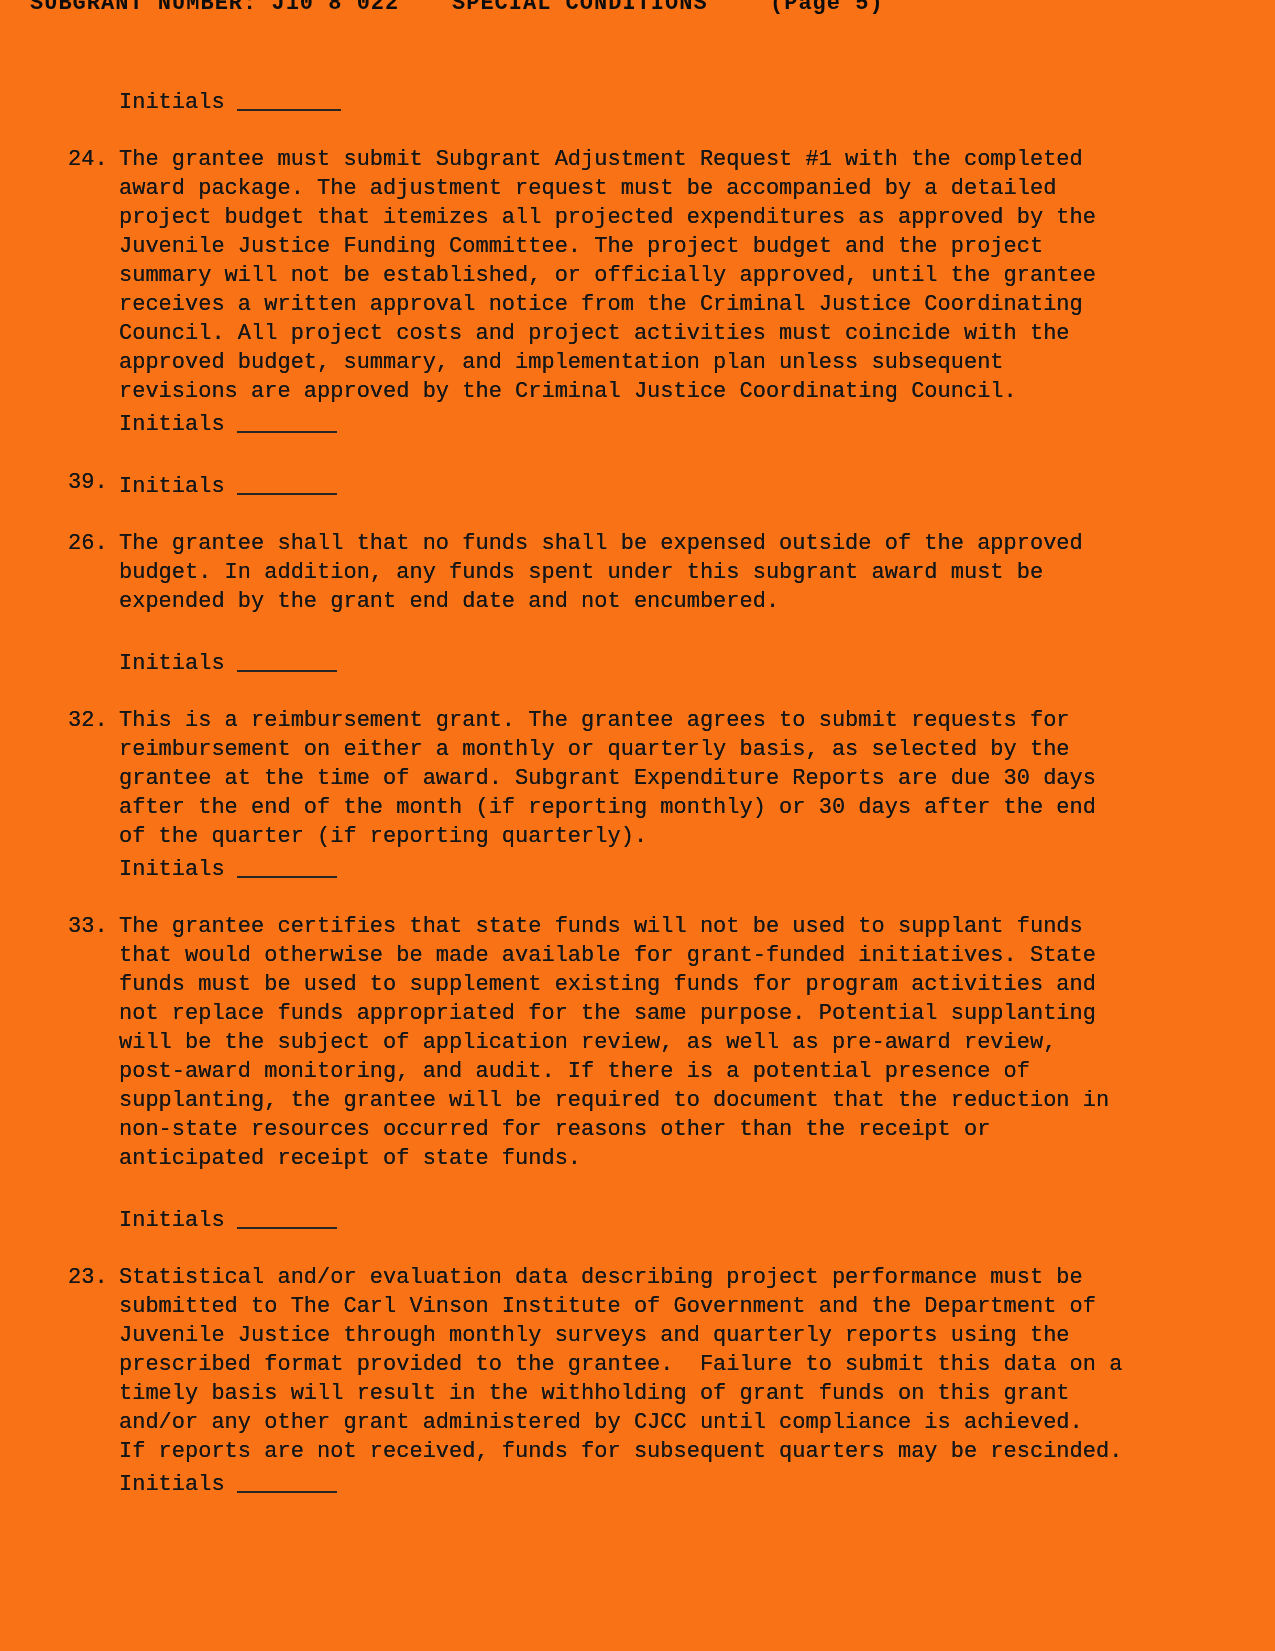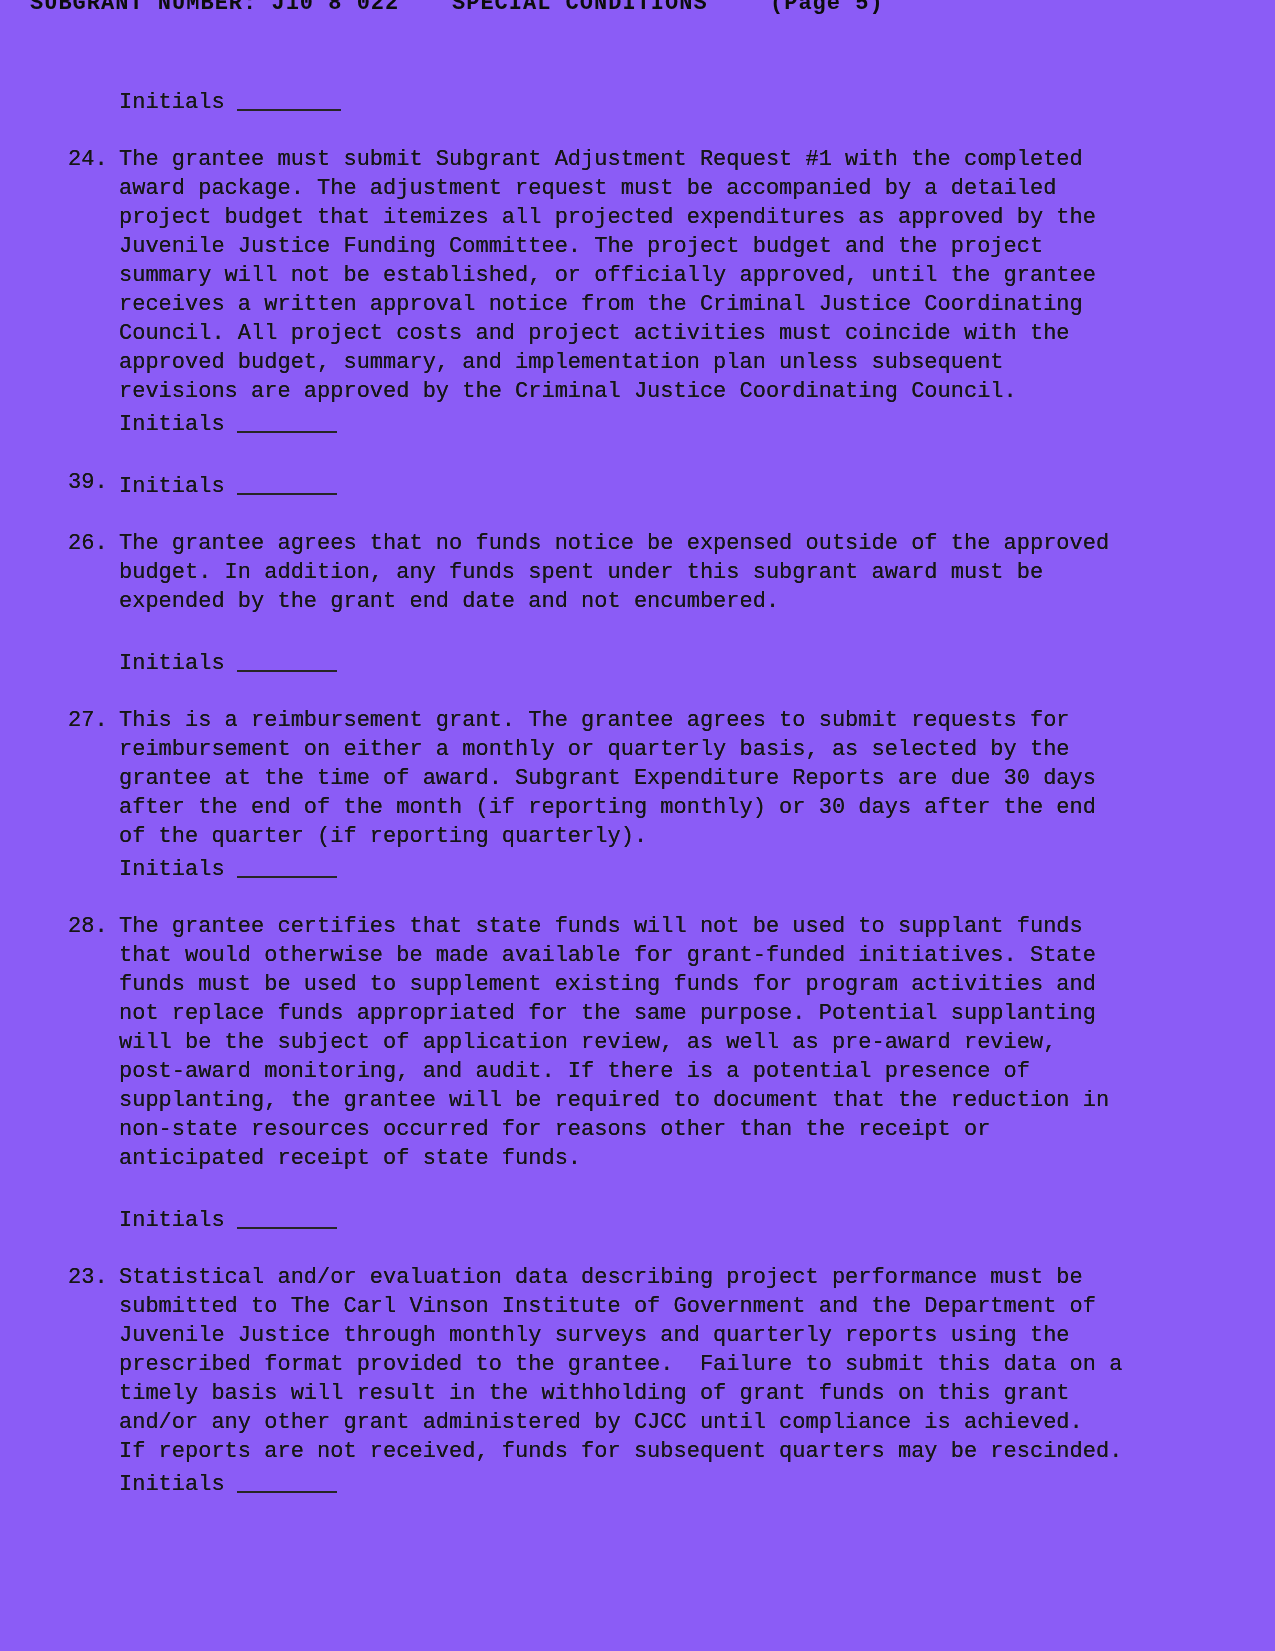--- a/index.html
+++ b/index.html
@@ -11,21 +11,21 @@
     width: 1275px;
     height: 1651px;
     position: relative;
     overflow: hidden;
     font-family: "Liberation Mono", "DejaVu Sans Mono", monospace;
     color: #161616;
   }
   .page {
     position: absolute;
     inset: 0;
-    background: #8b5cf6;
+    background: #f97316;
   }
   
   .header-clip {
     position: absolute;
     top: 0;
     left: 0;
     width: 100%;
     height: 30px;
     overflow: hidden;
   }
@@ -128,42 +128,42 @@
 
     <div class="item">
       <span class="num">39.</span>
       <div class="initials-row gap">
         <span>Initials</span><span class="blank-line"></span>
       </div>
     </div>
 
     <div class="item">
       <span class="num">26.</span>
-      <div class="para">The grantee agrees that no funds notice be expensed outside of the approved
+      <div class="para">The grantee shall that no funds shall be expensed outside of the approved
 budget. In addition, any funds spent under this subgrant award must be
 expended by the grant end date and not encumbered.</div>
       <div class="initials-row gap">
         <span>Initials</span><span class="blank-line"></span>
       </div>
     </div>
 
     <div class="item">
-      <span class="num">27.</span>
+      <span class="num">32.</span>
       <div class="para">This is a reimbursement grant. The grantee agrees to submit requests for
 reimbursement on either a monthly or quarterly basis, as selected by the
 grantee at the time of award. Subgrant Expenditure Reports are due 30 days
 after the end of the month (if reporting monthly) or 30 days after the end
 of the quarter (if reporting quarterly).</div>
       <div class="initials-row">
         <span>Initials</span><span class="blank-line"></span>
       </div>
     </div>
 
     <div class="item">
-      <span class="num">28.</span>
+      <span class="num">33.</span>
       <div class="para">The grantee certifies that state funds will not be used to supplant funds
 that would otherwise be made available for grant-funded initiatives. State
 funds must be used to supplement existing funds for program activities and
 not replace funds appropriated for the same purpose. Potential supplanting
 will be the subject of application review, as well as pre-award review,
 post-award monitoring, and audit. If there is a potential presence of
 supplanting, the grantee will be required to document that the reduction in
 non-state resources occurred for reasons other than the receipt or
 anticipated receipt of state funds.</div>
       <div class="initials-row gap">

